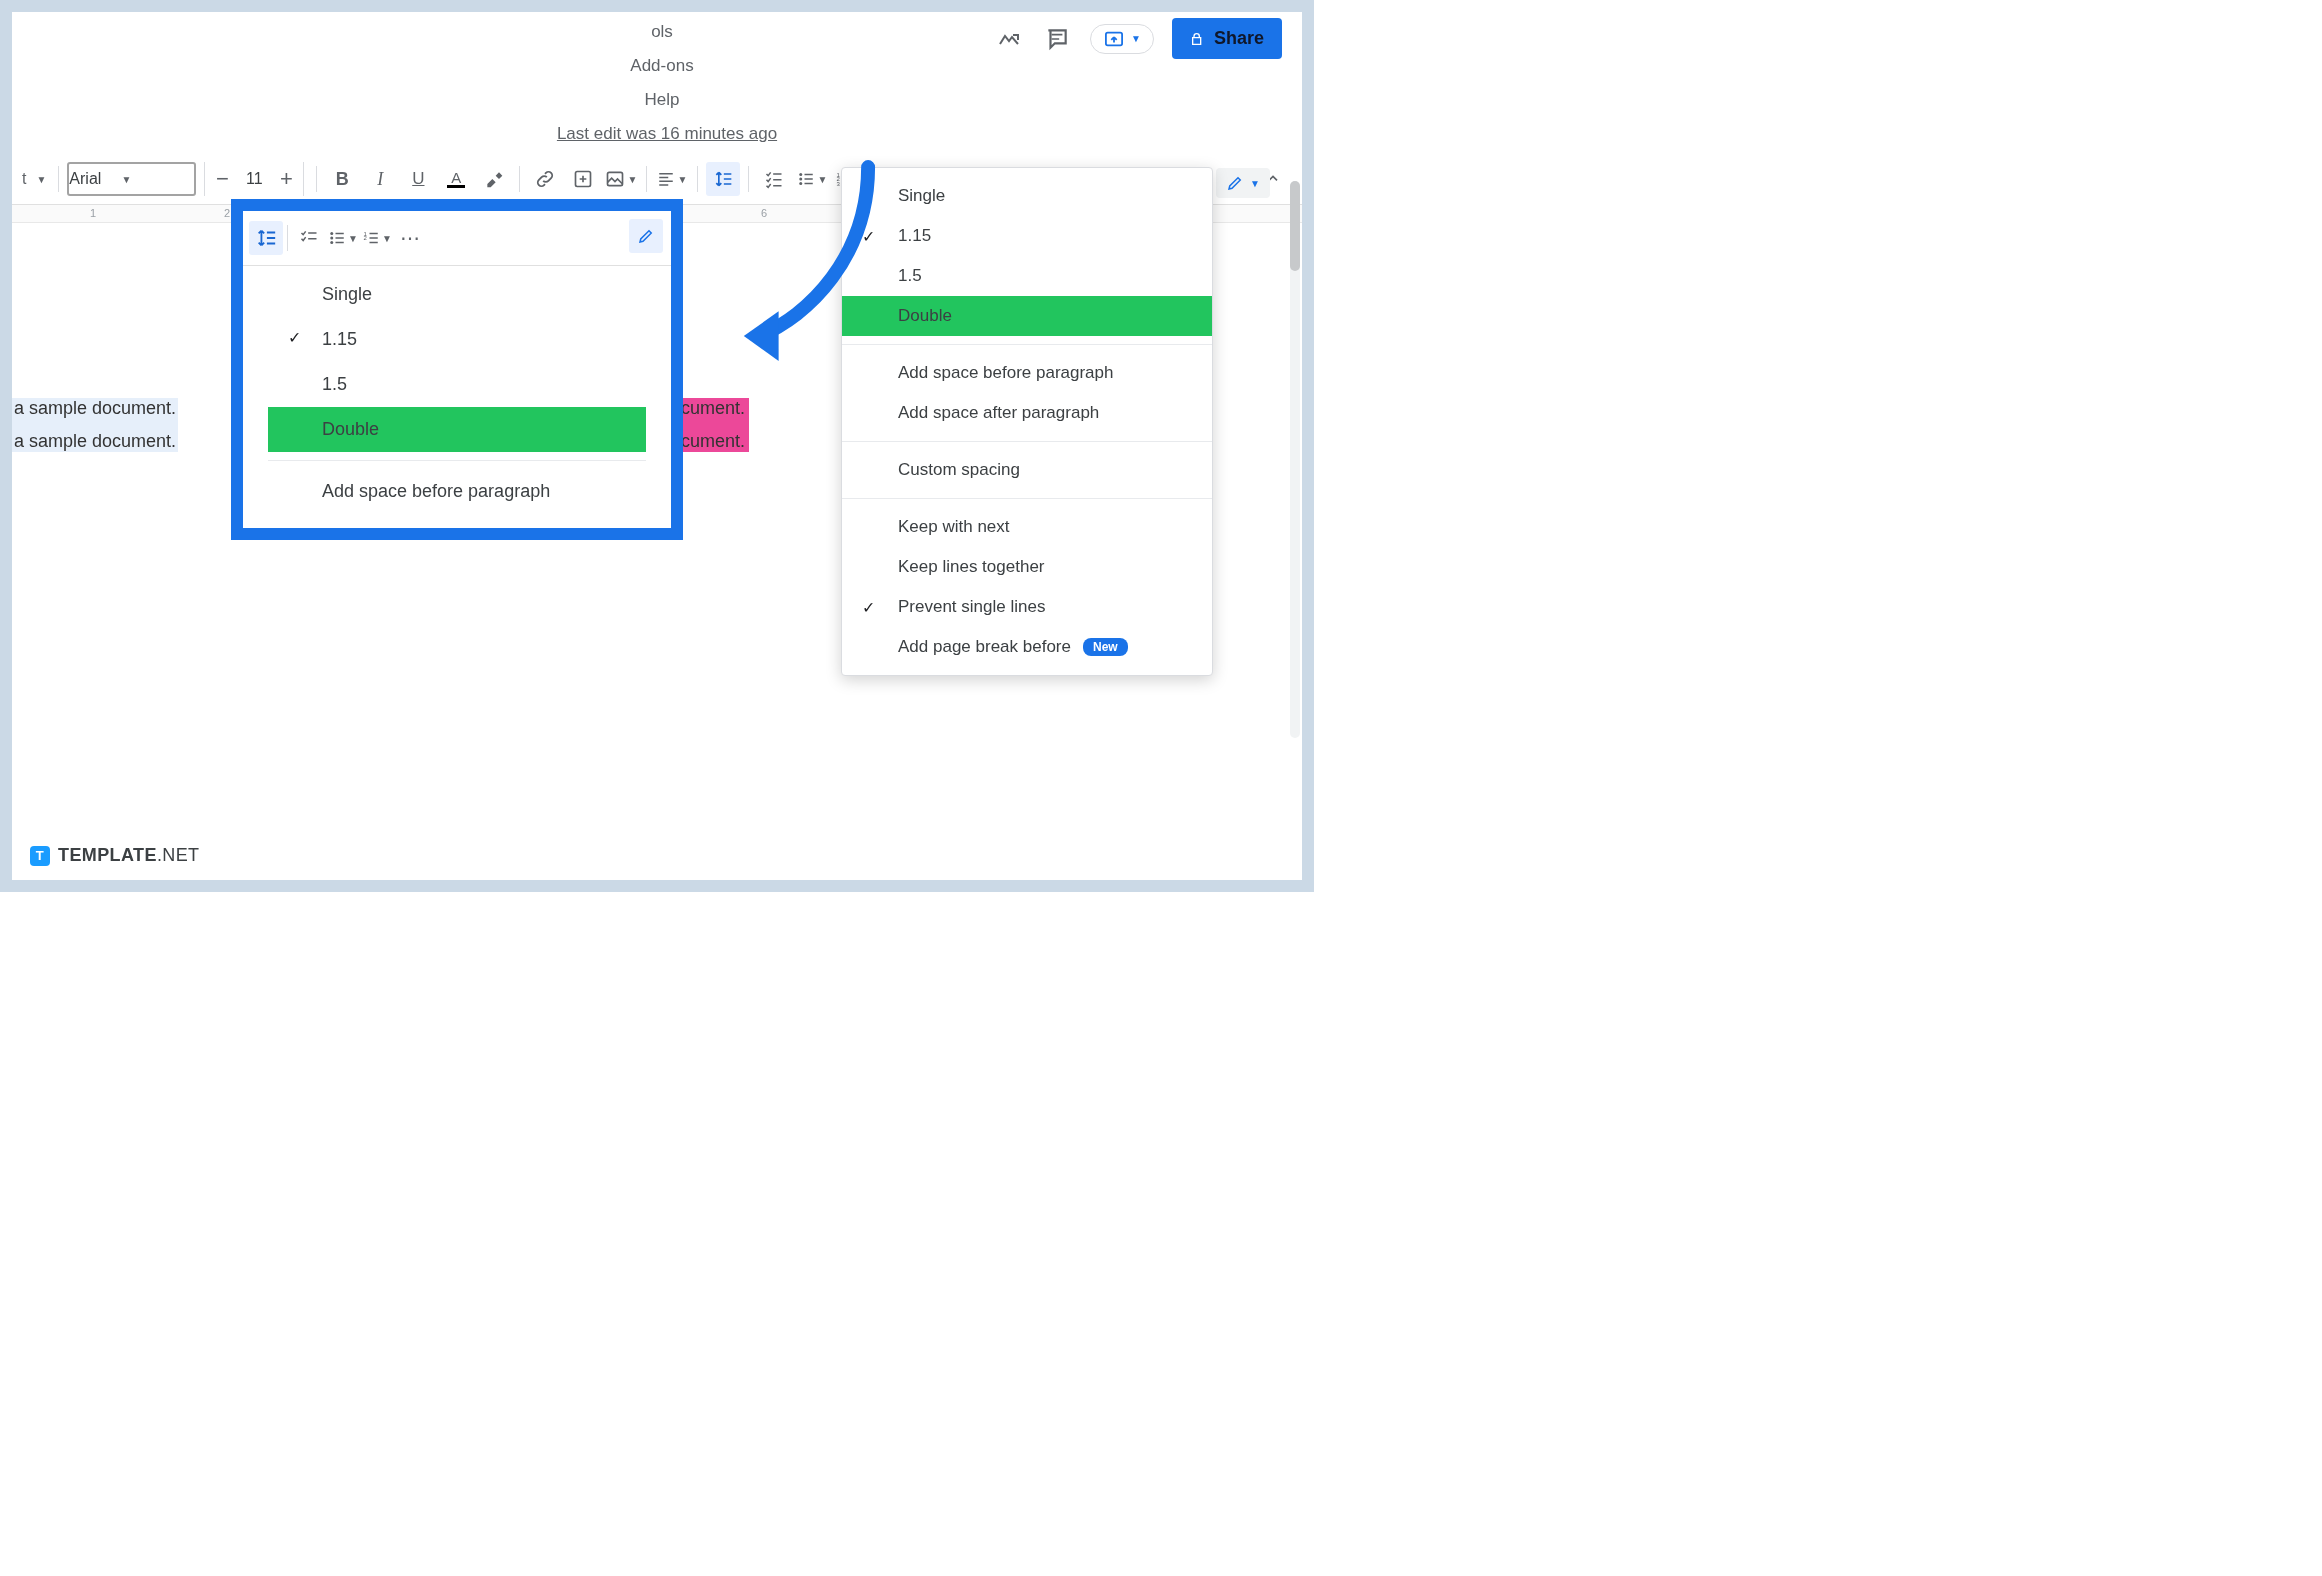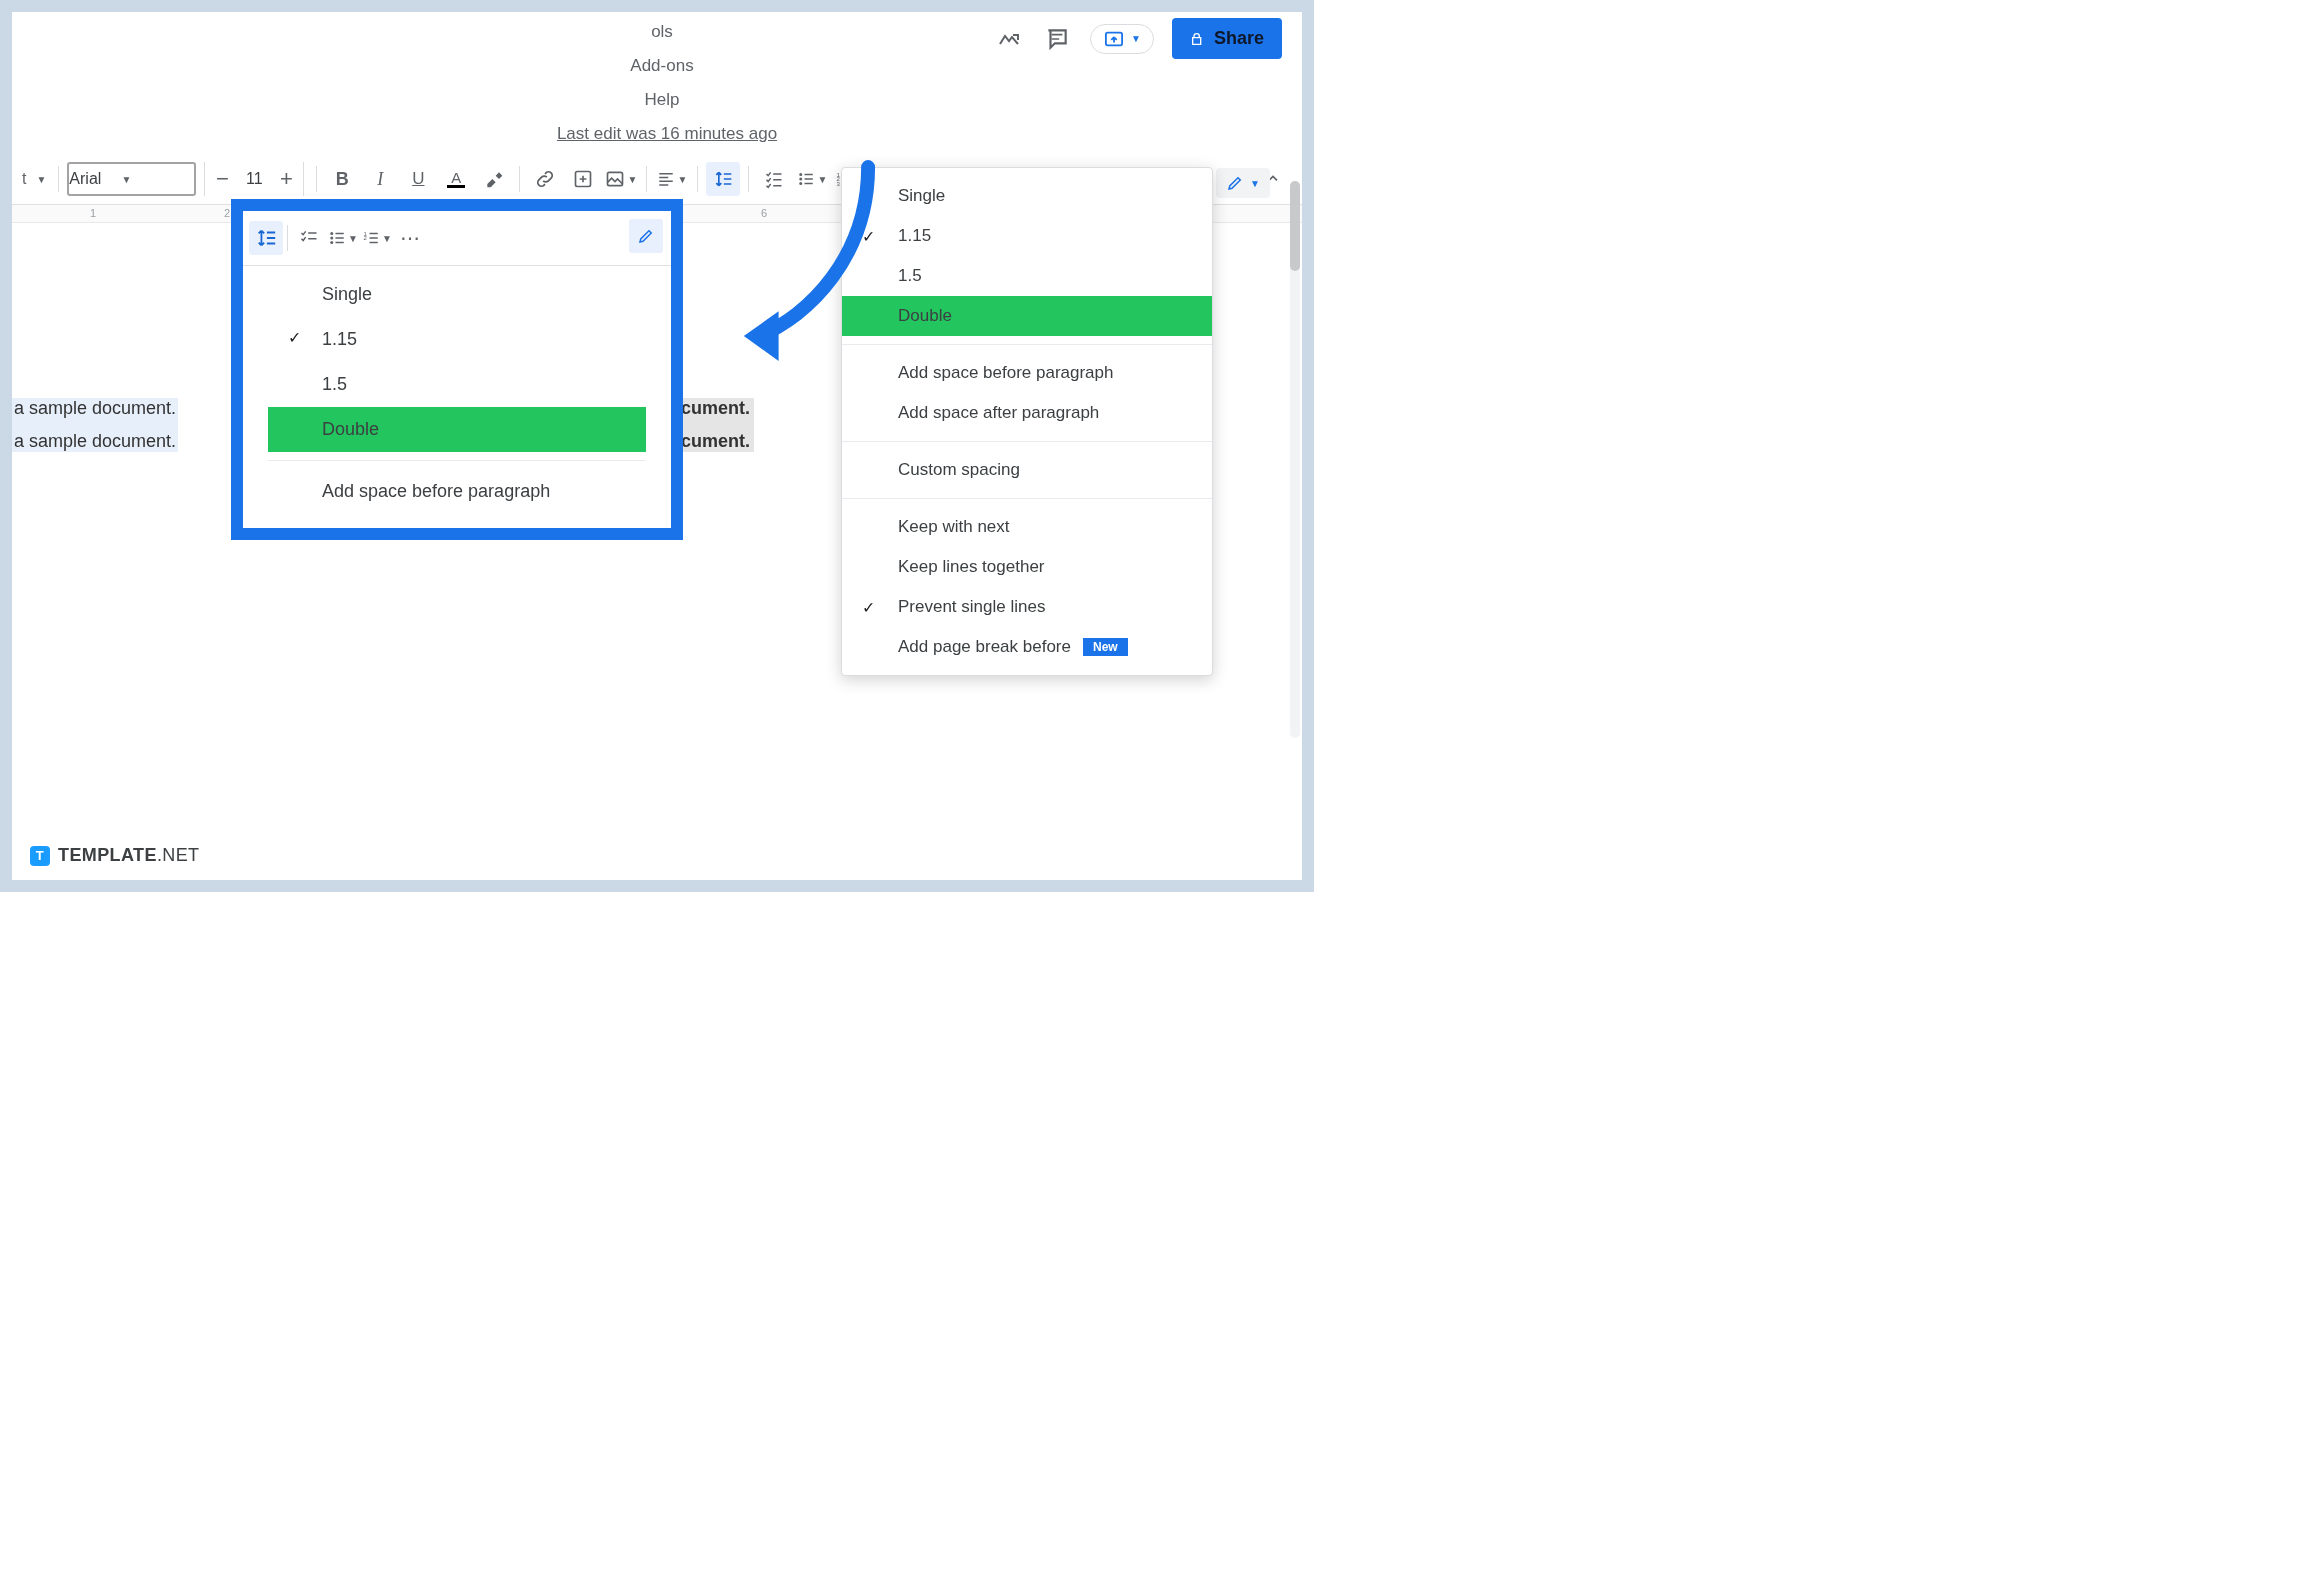--- a/index.html
+++ b/index.html
@@ -139,23 +139,22 @@
       left: 0; top: 175px;
       font-size: 18px; color: #333;
       background: #e6effa;
       padding: 0 2px;
     }
     .doc-text .line2 { display: block; margin-top: 12px; }
     .doc-text-right {
       position: absolute;
       left: 665px; top: 175px;
       font-size: 18px; color: #333;
-      background: #e5e5e5;
+      background: #ec4899;
       padding: 0 4px;
-      font-weight: bold;
     }
     .doc-text-right .line2 { display: block; margin-top: 12px; }
     .dropdown-main {
       position: absolute;
       left: 829px; top: 155px;
       width: 372px;
       background: #fff;
       border: 1px solid #dadce0;
       border-radius: 4px;
       box-shadow: 0 4px 16px rgba(0,0,0,0.18);
@@ -173,21 +172,21 @@
     }
     .dd-item.hovered { background: #22c55e; }
     .dd-item .chk {
       position: absolute; left: 20px; top: 11px;
       color: #202124; font-size: 16px;
     }
     .dd-sep { height: 1px; background: #e8eaed; margin: 8px 0; }
     .dd-item .badge {
       background: #1a73e8; color: #fff;
       font-size: 12px; font-weight: 600;
-      padding: 2px 10px; border-radius: 0;
+      padding: 2px 10px; border-radius: 8px;
       margin-left: 12px;
     }
     .inset-callout {
       position: absolute;
       left: 219px; top: 187px;
       width: 452px;
       border: 12px solid #1a73e8;
       background: #fff;
       z-index: 6;
     }

